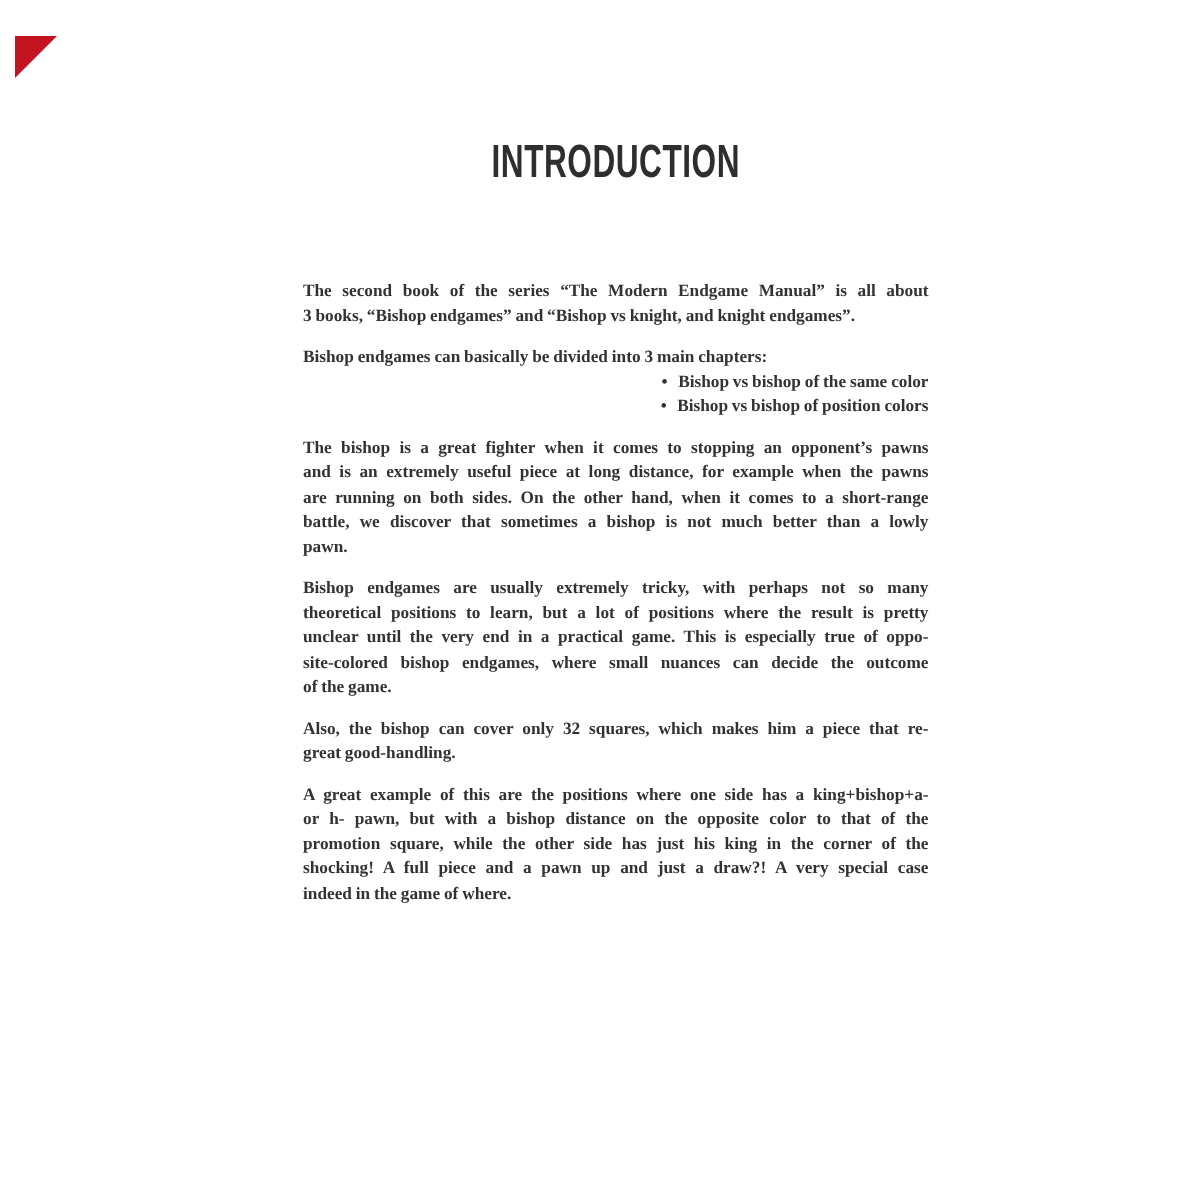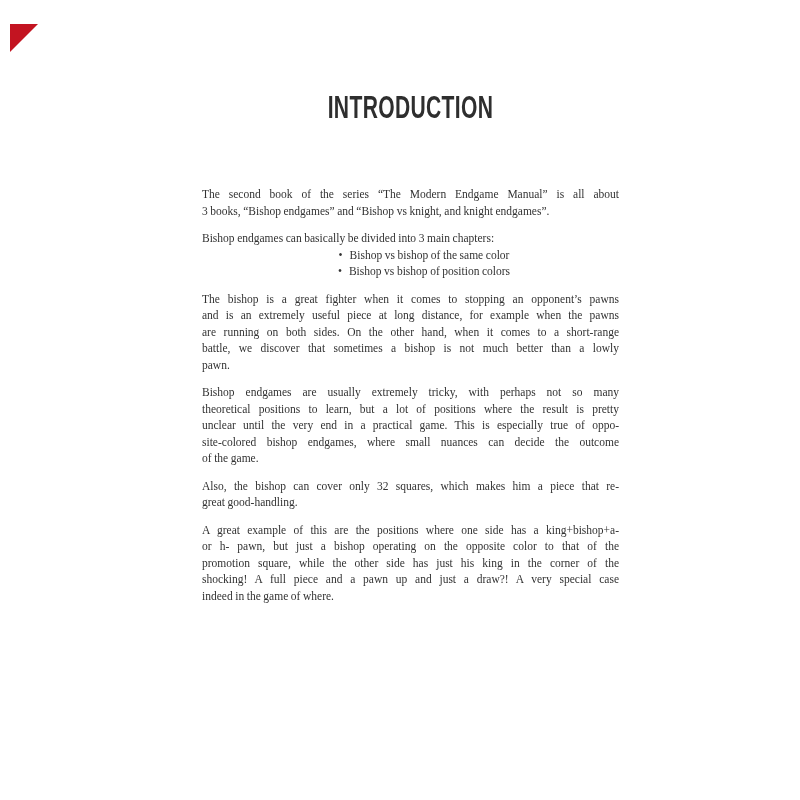--- a/index.html
+++ b/index.html
@@ -62,34 +62,34 @@
   .line {
     text-align: justify;
     text-align-last: justify;
     hyphens: none;
   }
   .line.last {
     text-align-last: left;
   }
   .bullet-row {
     padding-left: 27px;
-    text-align: center;
+    text-align: right;
   }
   .bullet {
     display: inline-block;
     margin-right: 7px;
   }
 </style>
 </head>
 <body style="background: rgb(255, 255, 255);">
 
 <div class="page">
   <div class="corner-ribbon" style="border-top-color: rgb(195, 20, 33);"></div>
   <h1 class="page-title" style="color: rgb(46, 46, 46);">INTRODUCTION</h1>
-  <div class="content" style="color: rgb(50, 50, 50);">
+  <div class="content" style="color: rgb(50, 50, 50); font-weight: bold;">
       <div class="para">
         <div class="line">The second book of the series “The Modern Endgame Manual” is all about</div>
         <div class="line last">3 books, “Bishop endgames” and “Bishop vs knight, and knight endgames”.</div>
       </div>
       <div class="para">
         <div class="line last">Bishop endgames can basically be divided into 3 main chapters:</div>
         <div class="bullet-row"><span class="bullet">•</span><span>Bishop vs bishop of the same color</span></div>
         <div class="bullet-row"><span class="bullet">•</span><span>Bishop vs bishop of position colors</span></div>
       </div>
       <div class="para">
@@ -105,19 +105,19 @@
         <div class="line">unclear until the very end in a practical game. This is especially true of oppo-</div>
         <div class="line">site-colored bishop endgames, where small nuances can decide the outcome</div>
         <div class="line last">of the game.</div>
       </div>
       <div class="para">
         <div class="line">Also, the bishop can cover only 32 squares, which makes him a piece that re-</div>
         <div class="line last">great good-handling.</div>
       </div>
       <div class="para">
         <div class="line">A great example of this are the positions where one side has a king+bishop+a-</div>
-        <div class="line">or h- pawn, but just a bishop operating on the opposite color to that of the</div>
+        <div class="line">or h- pawn, but with a bishop distance on the opposite color to that of the</div>
         <div class="line">promotion square, while the other side has just his king in the corner of the</div>
         <div class="line">shocking! A full piece and a pawn up and just a draw?! A very special case</div>
         <div class="line last">indeed in the game of where.</div>
       </div>
     </div>
 </div>
 
 </body></html>

